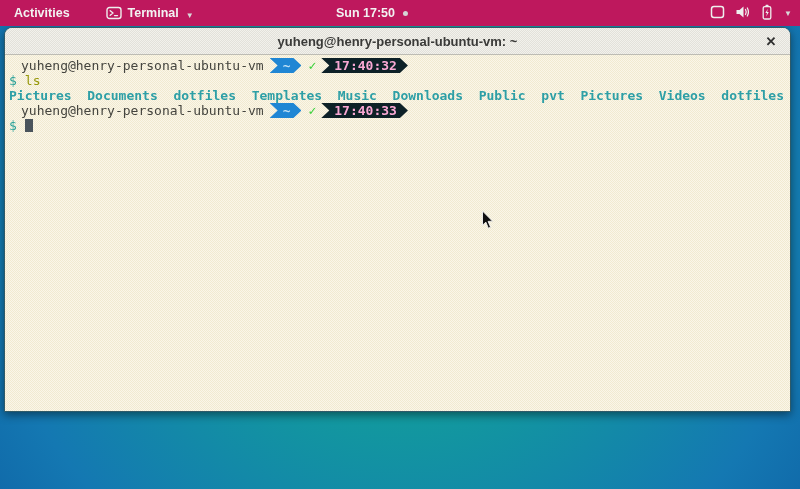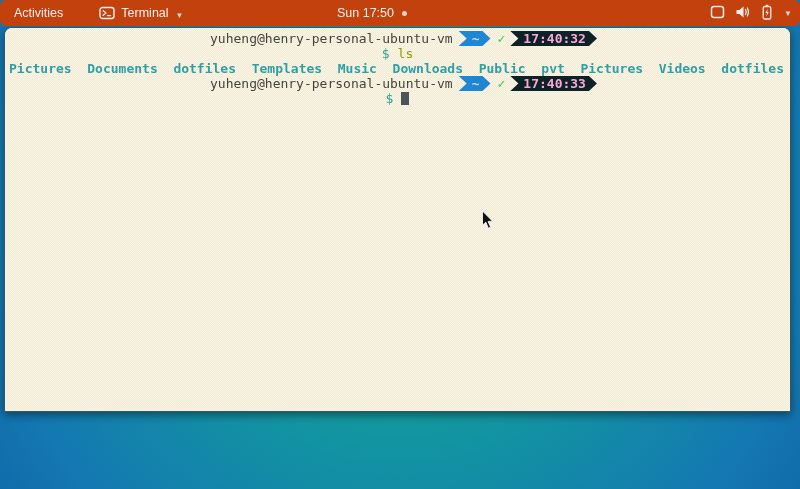--- a/index.html
+++ b/index.html
@@ -7,25 +7,24 @@
   body {
     position:relative;
     font-family:"Liberation Sans", sans-serif;
     background:
       radial-gradient(circle 560px at 50% 42%, #13a593 0%, #129b9d 35%, #1478b2 75%, #0d5fa3 100%);
   }
 
   
   .topbar {
     position:absolute; top:0; left:0; right:0; height:26px;
-    background:#c2410c; color:#f2f2f2;
+    background:#be185d; color:#f2f2f2;
     display:flex; align-items:center;
-    font-size:12.5px; font-weight:normal;
+    font-size:12.5px; font-weight:bold;
     z-index:30;
-    border-radius:6px;
   }
   .activities { margin-left:10px; padding:0 4px; cursor:pointer; }
   .appmenu { display:flex; align-items:flex-end; gap:6px; margin-left:32px; cursor:pointer; }
   .appmenu svg { display:block; }
   .drop { font-size:8px; margin-left:1px; color:#d8d8d8; }
   .clock {
     position:absolute; left:50%; transform:translateX(-50%); margin-left:-28px;
     display:flex; align-items:center; gap:8px; cursor:pointer;
   }
   .clock-dot { width:5px; height:5px; border-radius:50%; background:#d5d5d5; }
@@ -63,21 +62,21 @@
     flex:1;
     background-color:#f6f1dc;
     background-image:repeating-conic-gradient(#faf6e9 0% 25%, #f1ead0 0% 50%);
     background-size:2px 2px;
     font-family:"DejaVu Sans Mono","Liberation Mono",monospace;
     font-size:13px; line-height:15px;
     padding:3px 4px 0 4px;
     color:#45453f;
     position:relative;
   }
-  .term-line { white-space:pre; display:flex; align-items:center; height:15px;justify-content:center; }
+  .term-line { white-space:pre; display:flex; align-items:center; height:15px; }
   .prompt-line { padding-left:12px; }
   .plain-line { display:block; }
 
   .pl-seg {
     display:inline-block; height:15px; line-height:15px;
     padding:0 11px 0 13px;
     clip-path:polygon(0 0, calc(100% - 8px) 0, 100% 50%, calc(100% - 8px) 100%, 0 100%, 8px 50%);
     font-weight:bold;
   }
   .seg-path { background:#1f86d4; color:#bfe0f5; margin-left:6px; }
@@ -134,20 +133,24 @@
         <rect x="4.5" y="0.8" width="3" height="1.6" rx="0.5" fill="#eeeeee"></rect>
         <rect x="2.2" y="2.6" width="7.6" height="12.4" rx="1.6" fill="none" stroke="#eeeeee" stroke-width="1.3"></rect>
         <path d="M6.8 4.8 L4.4 9 H6 L5.2 12.6 L7.8 8 H6.1 Z" fill="#eeeeee"></path>
       </svg>
     </span>
     <span class="drop">▼</span>
   </div>
 </div>
 
 <div class="window">
+  <div class="titlebar">
+    <span class="title">yuheng@henry-personal-ubuntu-vm: ~</span>
+    <span class="close-btn">✕</span>
+  </div>
   <div class="termbody">
 
     <div class="term-line prompt-line">
       <span>yuheng@henry-personal-ubuntu-vm</span>
       <span class="pl-seg seg-path">~</span>
       <span class="seg-check">✓</span>
       <span class="pl-seg seg-time">17:40:32</span>
     </div>
 
     <div class="term-line">

